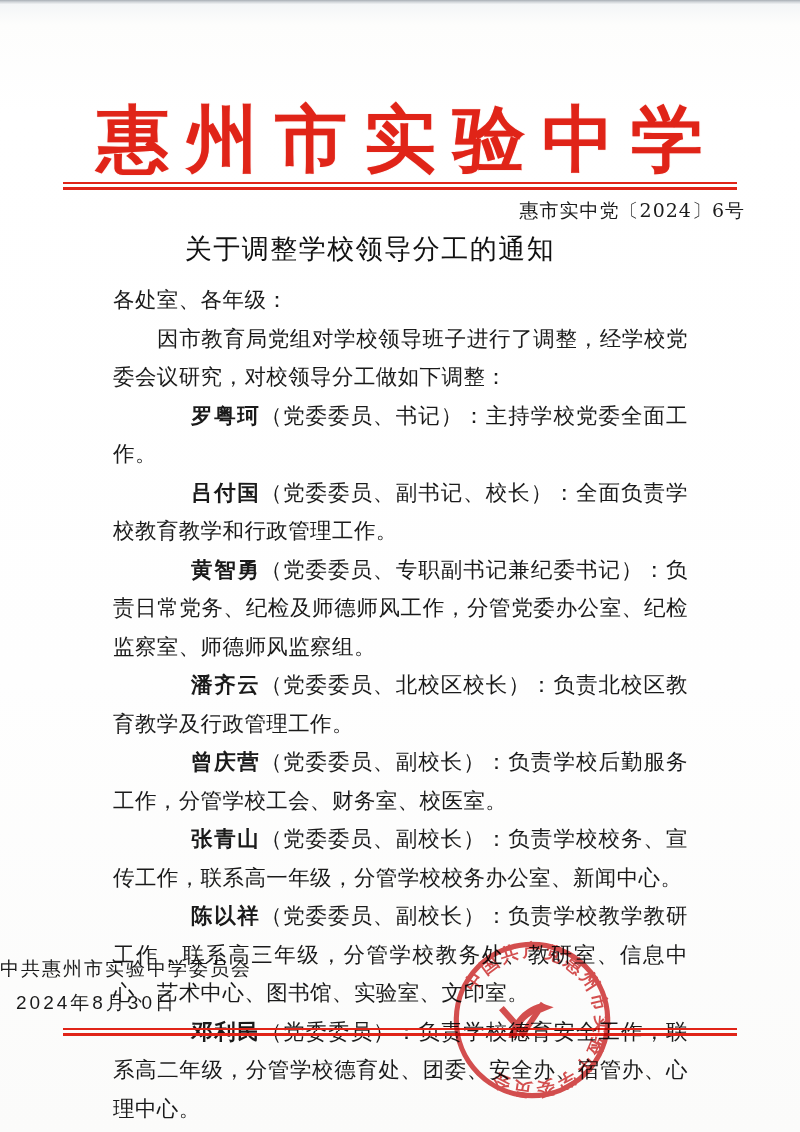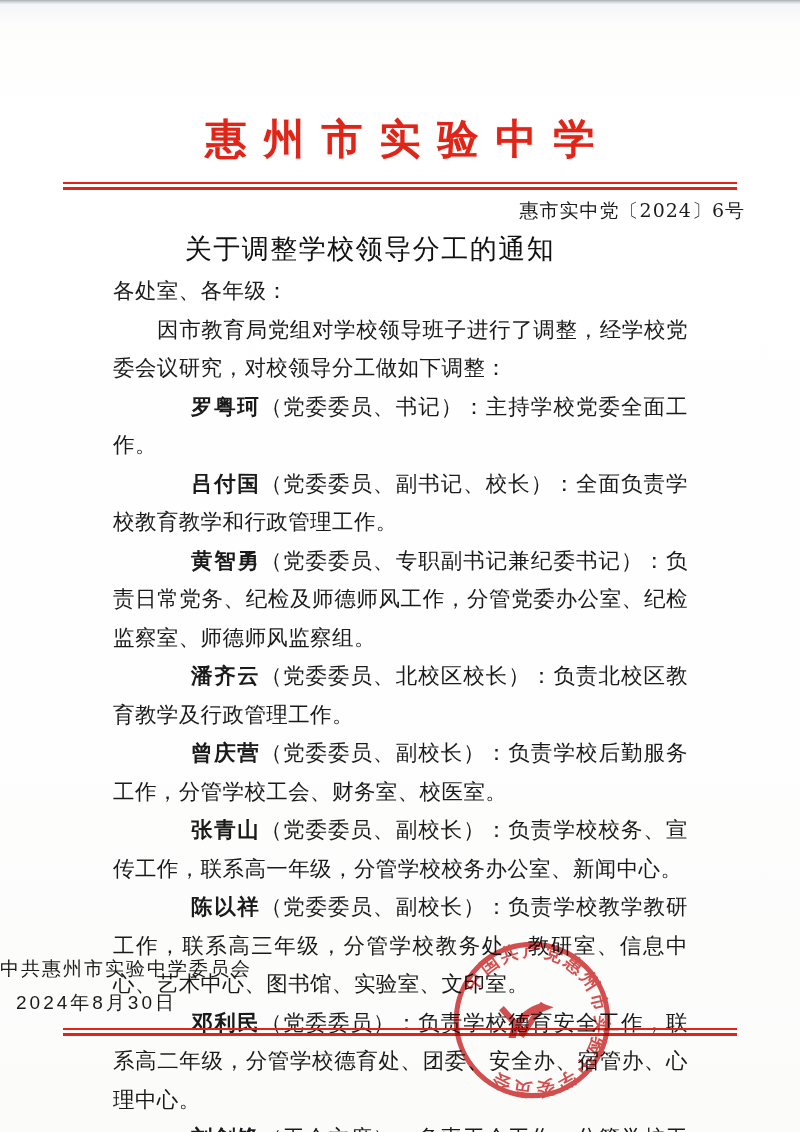--- a/index.html
+++ b/index.html
@@ -38,21 +38,21 @@
     position: absolute;
     top: 108px;
     left: 0;
     width: 800px;
     text-align: center;
   }
   .masthead-title {
     color: #e02418;
     font-family: "DejaVu Serif", serif;
     font-weight: 700;
-    font-size: 41px;
+    font-size: 72px;
     line-height: 62px;
     letter-spacing: 17px;
     text-indent: 17px;
     white-space: nowrap;
     text-shadow: 0 0 1px rgba(224,36,24,.45);
     text-align: center;
   }
 
   .rule-top {
     position: absolute;
@@ -118,20 +118,21 @@
     letter-spacing: 0.4px;
     text-align: justify;
     text-justify: inter-character;
   }
   .para {
     margin: 0;
     text-indent: 44px;
   }
   .para.flush {
     text-indent: 0;
+    margin-top: 9px;
   }
   .name {
     font-weight: 700;
     letter-spacing: 1px;
     margin-left: 34px;
   }
 
   
   .signature {
     position: absolute;

